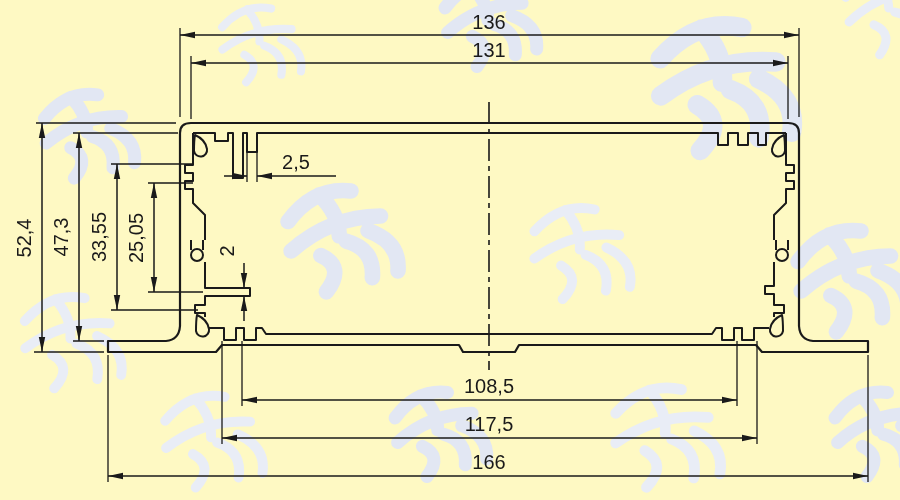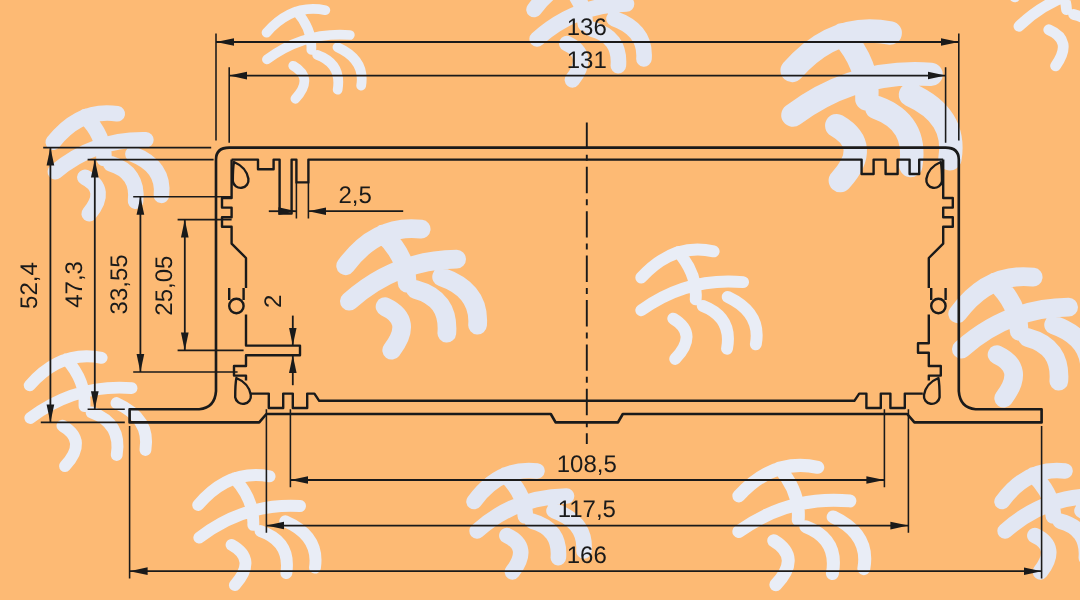--- a/index.html
+++ b/index.html
@@ -1,16 +1,16 @@
 <!DOCTYPE html>
 <html><head>
 <meta charset="utf-8">
 <style>
   html,body{margin:0;padding:0;background:#ffffff;}
-  .stage{position:relative;width:900px;height:500px;background:#fdba74;overflow:hidden;
+  .stage{position:relative;width:900px;height:500px;background:#fef9c3;overflow:hidden;
          font-family:"Liberation Sans", sans-serif;text-decoration:underline;}
   svg{display:block;}
   .profile{stroke:#1a1a1a;stroke-width:2.2;fill:none;stroke-linejoin:round;}
   .inner{stroke:#1a1a1a;stroke-width:2;fill:none;stroke-linejoin:round;}
   .dim{stroke:#1a1a1a;stroke-width:1.5;fill:none;}
   .ext{stroke:#1a1a1a;stroke-width:1.3;fill:none;}
   .cl{stroke:#1a1a1a;stroke-width:1.6;fill:none;stroke-dasharray:22 5 5 5;}
   .dimtext{font-size:20px;fill:#1a1a1a;}
   .wm{stroke:#e2e7f3;stroke-width:13;fill:none;stroke-linecap:round;stroke-linejoin:round;}
   .wm2{stroke:#e9edf6;stroke-width:9;fill:none;stroke-linecap:round;stroke-linejoin:round;}

